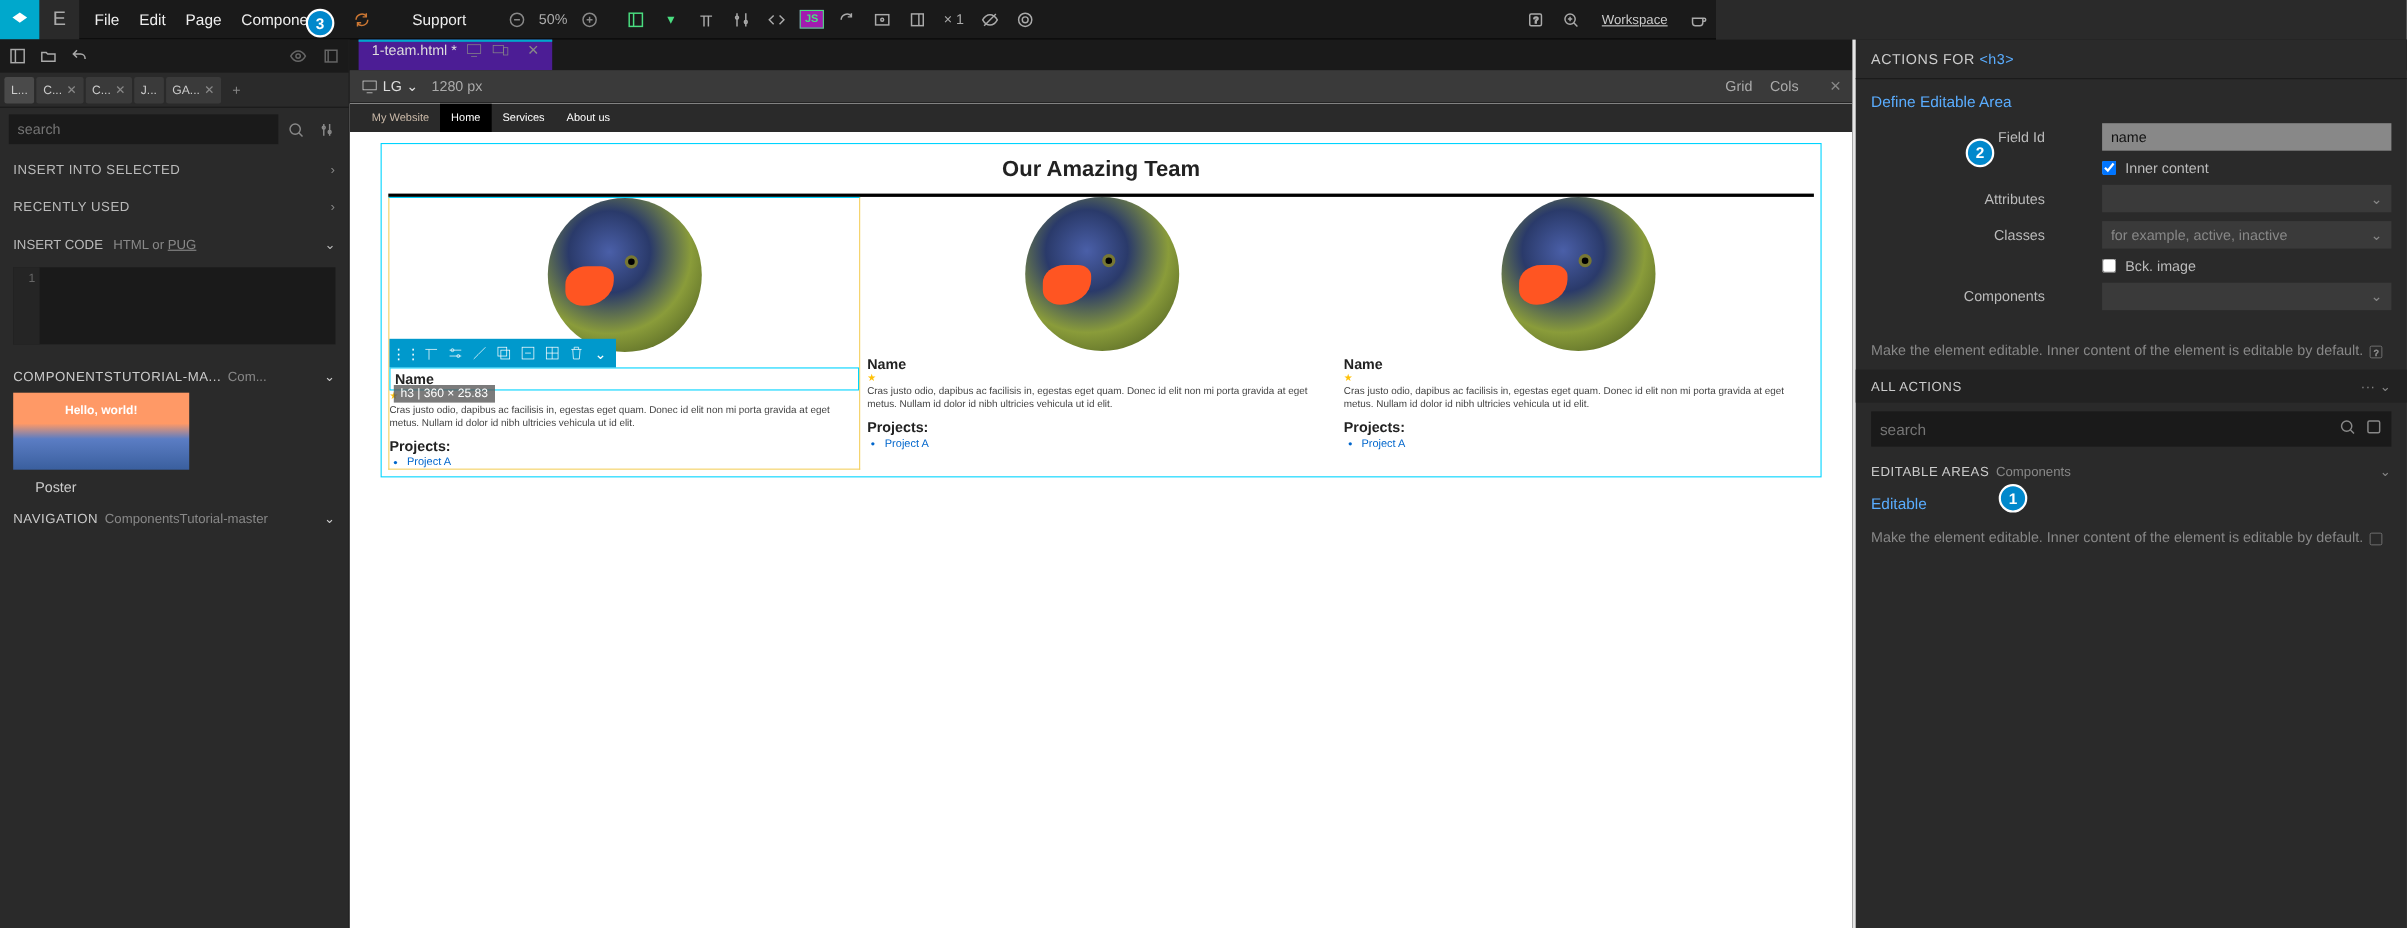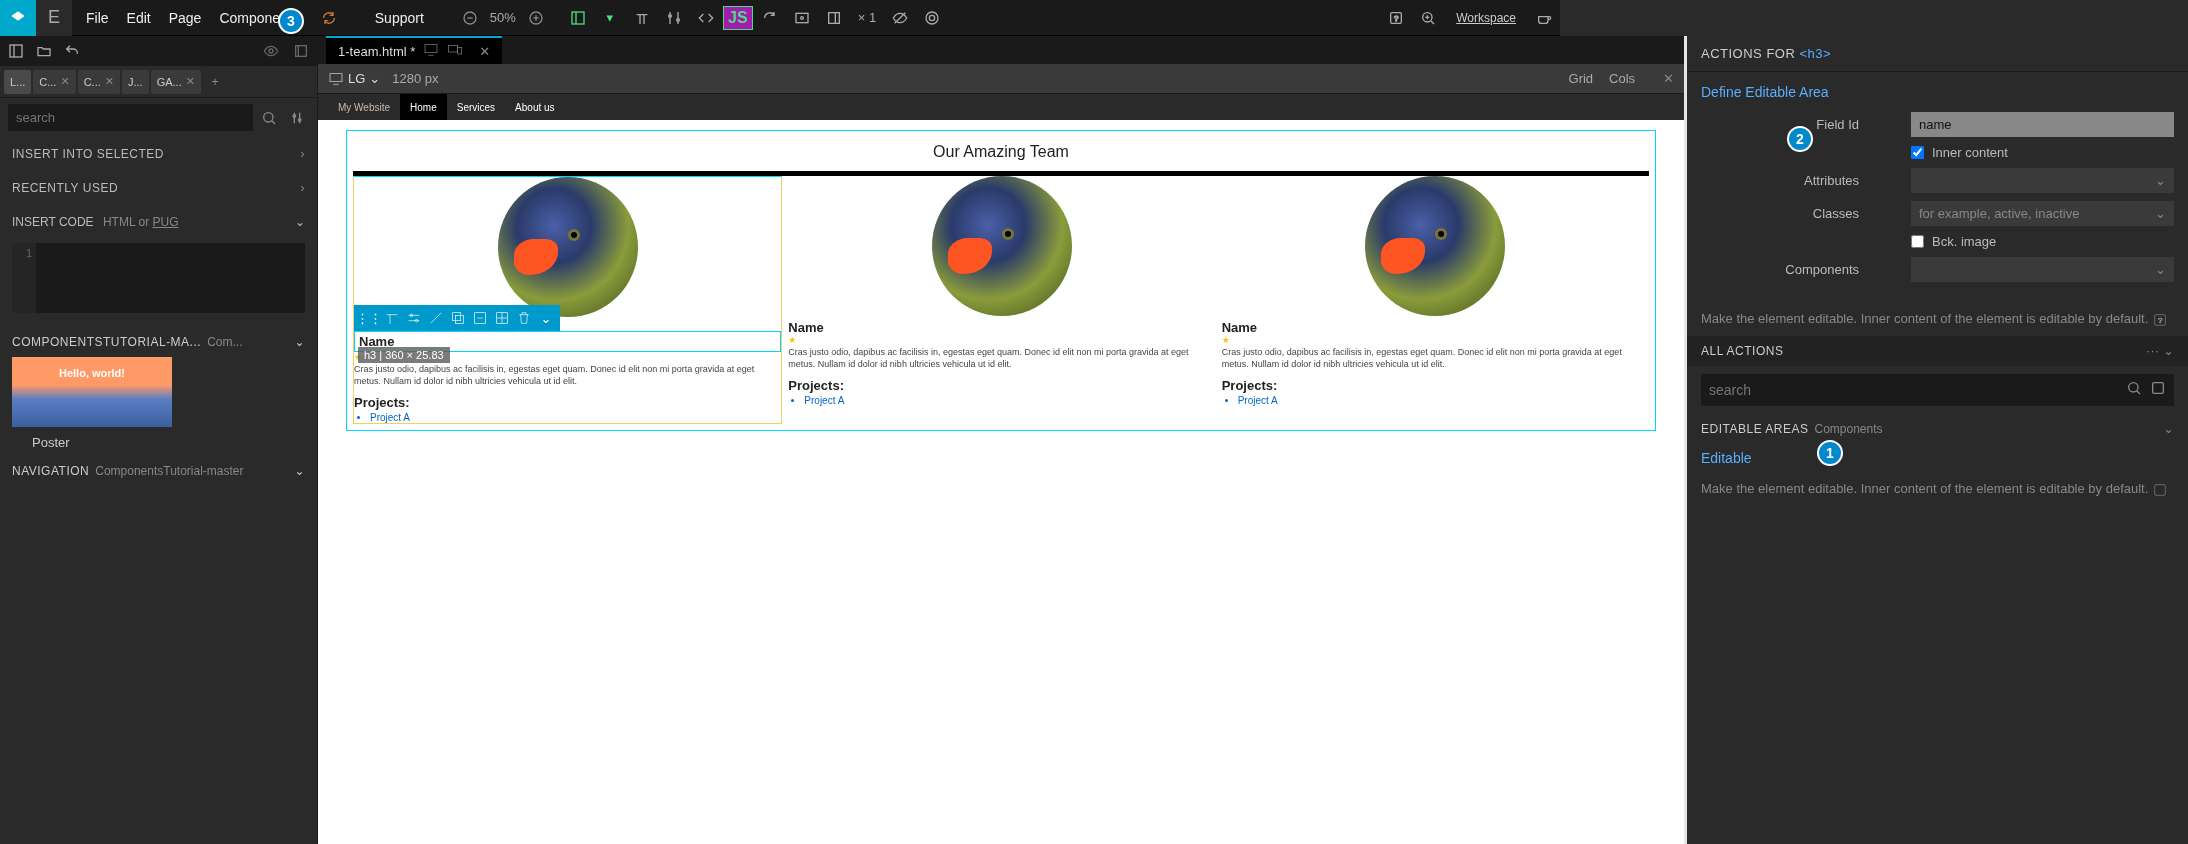--- a/index.html
+++ b/index.html
@@ -6,21 +6,21 @@
 body { background: #2a2a2a; color: #ccc; font-size: 13px; width: 1560px; height: 602px; overflow: hidden; }
 
 
 .topbar { height: 36px; background: #1a1a1a; display: flex; align-items: center; border-bottom: 1px solid #000; }
 .logo-box { width: 36px; height: 36px; background: #00a8cc; display: flex; align-items: center; justify-content: center; }
 .logo-e { width: 36px; height: 36px; background: #2a2a2a; display: flex; align-items: center; justify-content: center; color: #aaa; font-size: 18px; }
 .menu-items { display: flex; gap: 18px; padding: 0 14px; }
 .menu-item { color: #eee; font-size: 14px; cursor: pointer; }
 .tb-icon { width: 32px; height: 36px; display: flex; align-items: center; justify-content: center; color: #888; cursor: pointer; }
 .tb-icon-green { color: #4ade80; }
-.tb-icon-js { background: #a21caf; border: 1px solid #4ade80; color: #4ade80; font-size: 16px; font-weight: bold; padding: 2px 4px; }
+.tb-icon-js { background: #a21caf; border: 1px solid #4ade80; color: #4ade80; font-size: 10px; font-weight: bold; padding: 2px 4px; }
 .zoom-group { display: flex; align-items: center; gap: 4px; margin: 0 10px; }
 .zoom-val { color: #aaa; font-size: 13px; }
 .x1-label { color: #aaa; font-size: 13px; margin: 0 8px; }
 .topbar-right { margin-left: auto; display: flex; align-items: center; }
 .workspace-label { color: #ccc; font-size: 12px; padding: 0 12px; text-decoration: underline; }
 
 
 .step-badge { width: 26px; height: 26px; border-radius: 50%; background: #0088cc; border: 2px solid #fff; color: #fff; display: flex; align-items: center; justify-content: center; font-size: 14px; font-weight: bold; position: absolute; z-index: 100; }
 
 
@@ -46,40 +46,40 @@
 .comp-hdr { display: flex; align-items: center; font-size: 12px; color: #ccc; letter-spacing: 0.5px; }
 .comp-hdr .sub { color: #888; margin-left: 6px; letter-spacing: 0; }
 .comp-hdr .chev { margin-left: auto; }
 .poster-thumb { margin: 8px 0; width: 160px; height: 70px; background: linear-gradient(180deg, #ff9966 0%, #ff9966 40%, #5b7dc4 60%, #3a5f9e 100%); position: relative; }
 .poster-txt { position: absolute; top: 10px; left: 0; right: 0; text-align: center; color: #fff; font-size: 11px; font-weight: bold; }
 .poster-label { font-size: 13px; color: #ccc; margin-left: 20px; }
 .nav-section { margin-top: 14px; }
 
 
 .doc-tabs { position: absolute; left: 318px; right: 0; top: 36px; height: 28px; background: #1a1a1a; display: flex; align-items: center; padding: 0 8px; }
-.doc-tab { height: 28px; display: flex; align-items: center; gap: 8px; padding: 0 12px; background: #000000; border-top: 2px solid #00a8cc; color: #ddd; font-size: 13px; }
+.doc-tab { height: 28px; display: flex; align-items: flex-start; gap: 8px; padding: 0 12px; background: #4c1d95; border-top: 2px solid #00a8cc; color: #ddd; font-size: 13px; }
 .doc-tab-ic { color: #888; }
 .doc-tab-close { color: #888; margin-left: 8px; cursor: pointer; }
 
 
 .center { position: absolute; left: 318px; right: 504px; top: 64px; bottom: 0; background: #333; }
 .center-bar { height: 30px; background: #3a3a3a; display: flex; align-items: center; padding: 0 10px; gap: 12px; border-bottom: 1px solid #1a1a1a; }
 .device-sel { display: flex; align-items: center; gap: 4px; color: #ddd; cursor: pointer; }
 .px-label { color: #aaa; }
 .center-bar-right { margin-left: auto; display: flex; gap: 16px; }
 .grid-btn { color: #aaa; cursor: pointer; }
 .close-canvas { margin-left: 12px; color: #888; cursor: pointer; }
 .canvas { position: absolute; left: 0; right: 0; top: 30px; bottom: 0; background: #fff; overflow: hidden; }
 .site-nav { height: 26px; background: #2a2a2a; display: flex; align-items: center; padding: 0 10px; gap: 0; }
 .site-nav-item { padding: 0 10px; height: 26px; display: flex; align-items: center; font-size: 10px; color: #fff; }
 .site-nav-item.active { background: #000; }
 .site-nav-item.plain { color: #cba; }
 .page-content { padding: 10px 28px; }
 .page-wrap { border: 1px solid #00d4ff; padding: 6px; }
-.page-title { text-align: center; font-size: 16px; font-weight: 400; color: #222; padding: 6px 0 10px; border-bottom: 5px solid #000000; }
+.page-title { text-align: center; font-size: 20px; font-weight: 700; color: #222; padding: 6px 0 10px; border-bottom: 3px solid #000000; }
 .team-row { display: flex; gap: 6px; }
 .team-col { flex: 1; }
 .team-col.first { border: 1px solid #f4d060; border-top: 1px solid #00d4ff; }
 .team-photo { width: 100%; height: 140px; display: flex; justify-content: center; }
 .photo-circ { width: 140px; height: 140px; border-radius: 50%; background: radial-gradient(circle at 40% 35%, #4a5fa8 0%, #2a3a6a 30%, #8a9c3a 60%, #3a4a1a 100%); position: relative; overflow: hidden; }
 .beak { position: absolute; left: 16px; top: 62px; width: 44px; height: 36px; background: #ff5522; border-radius: 50% 30% 70% 40%; }
 .eye { position: absolute; left: 70px; top: 52px; width: 12px; height: 12px; background: #000; border-radius: 50%; border: 3px solid #773; }
 .mini-toolbar { position: absolute; background: #0099cc; height: 26px; display: flex; align-items: center; padding: 0 4px; gap: 2px; left: 0; top: 275px; width: 206px; z-index: 5; }
 .mini-tb-ic { width: 22px; height: 22px; display: flex; align-items: center; justify-content: center; color: #fff; }
 .member-name { font-size: 13px; font-weight: 600; color: #222; padding: 4px 0 0; }

